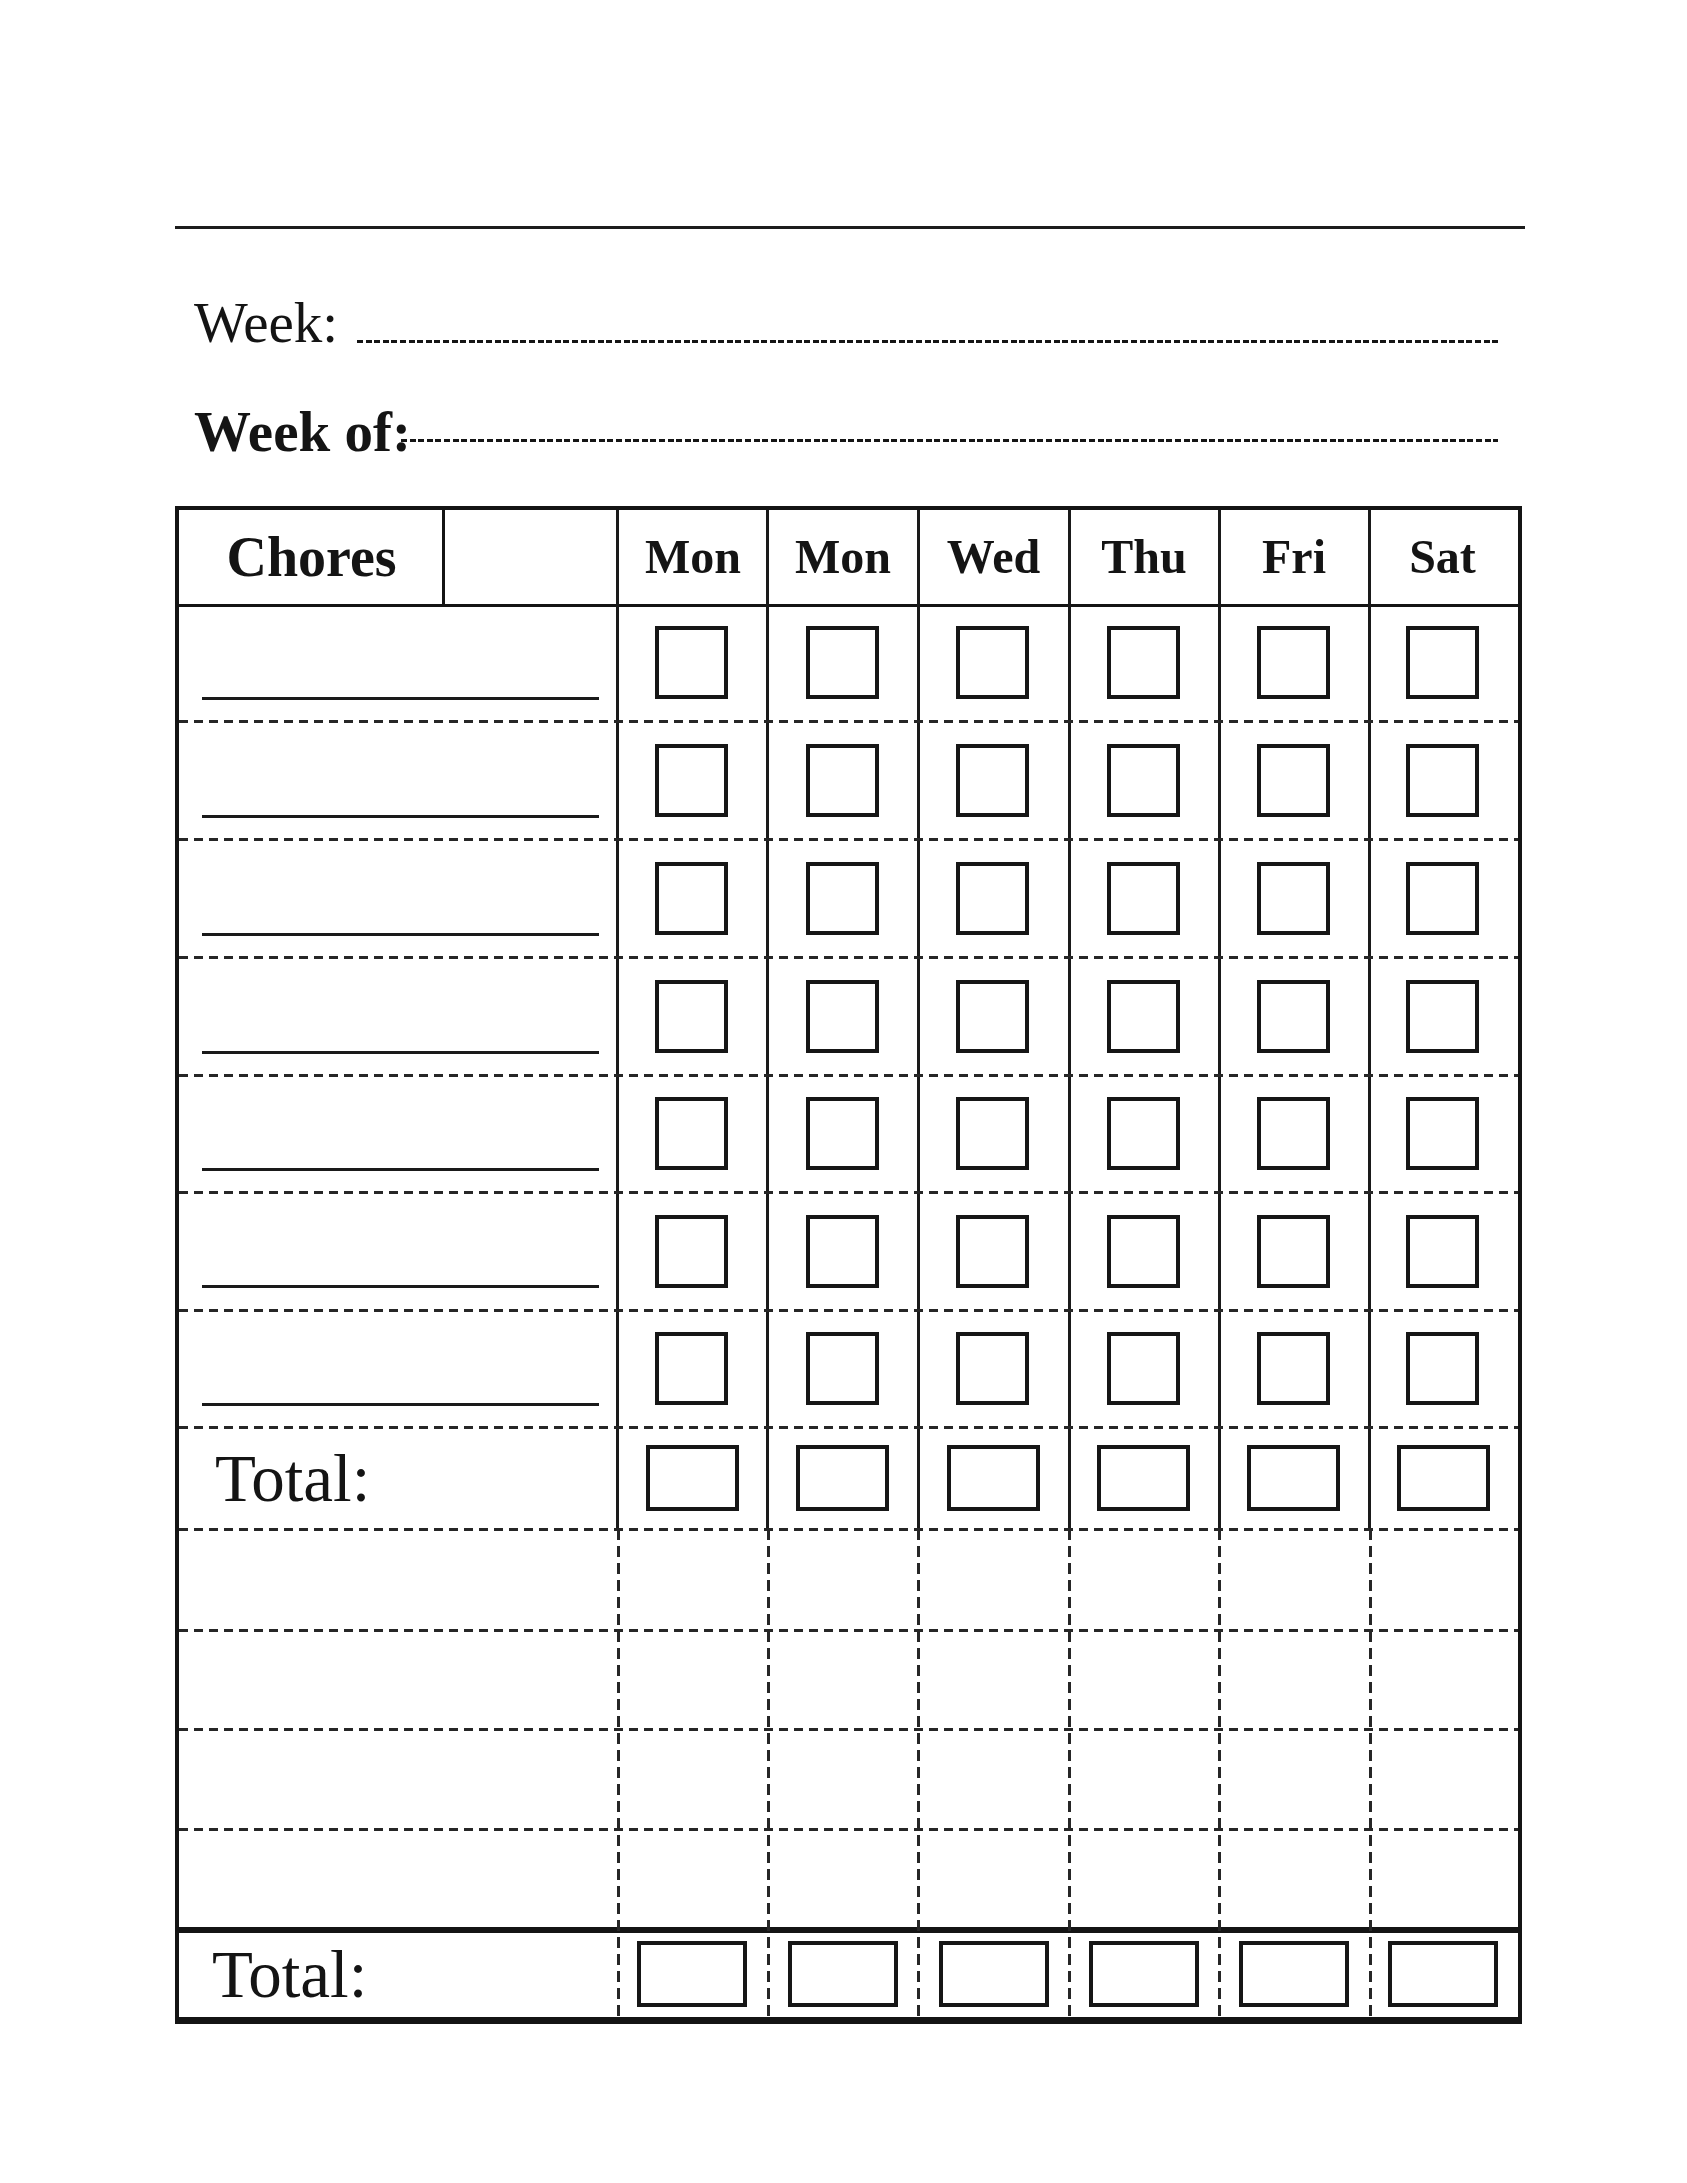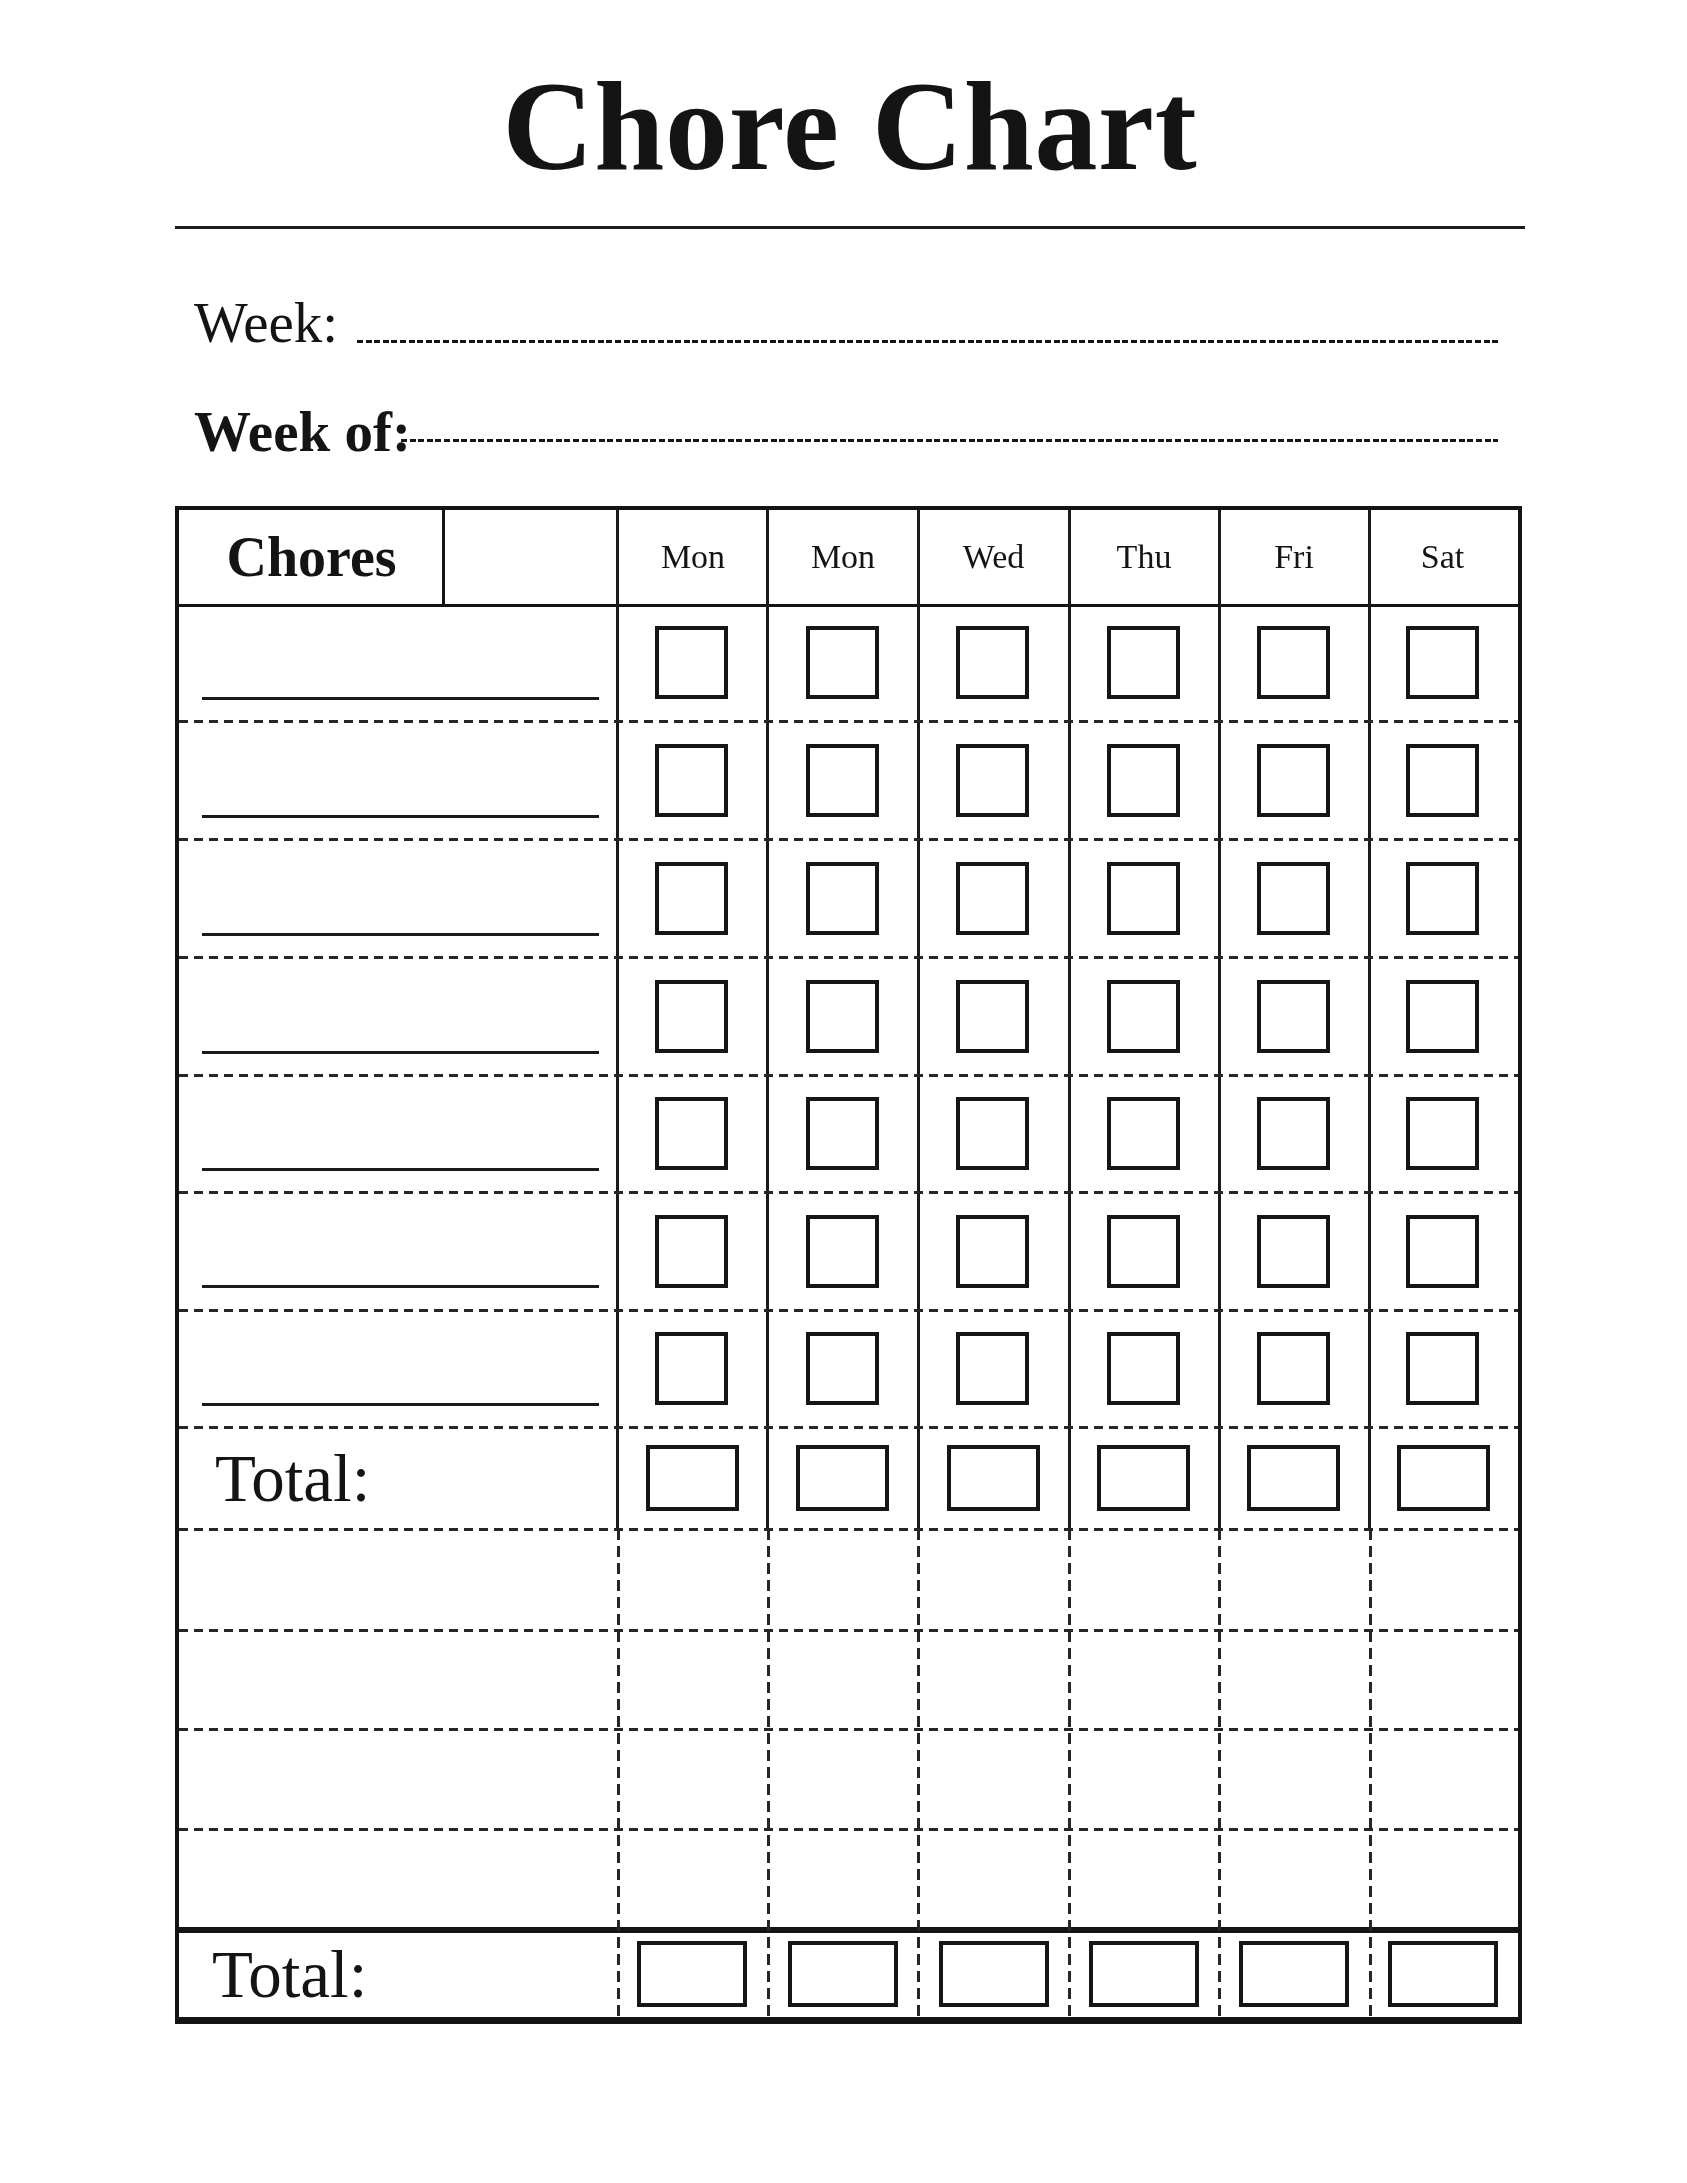--- a/index.html
+++ b/index.html
@@ -25,21 +25,21 @@
   .chart{
     position:absolute;left:175px;top:506px;width:1347px;height:1518px;
     border:4px solid #141414;border-bottom-width:7.3px;box-sizing:border-box;background:#fff;
   }
   .hcell{
     position:absolute;top:0;height:94px;display:flex;align-items:center;justify-content:center;
     line-height:1;white-space:nowrap;border-radius:28px;
   }
   .hc-chores{left:0;width:265px;font-size:56px;font-weight:700;}
   .hc-points{left:265px;width:174px;font-size:52px;font-weight:400;}
-  .hc-day{font-size:34px;font-weight:400;}
+  .hc-day{font-size:48px;font-weight:700;}
   .hd0{left:439px;width:150px;}
   .hd1{left:589px;width:150px;}
   .hd2{left:739px;width:151px;}
   .hd3{left:890px;width:150px;}
   .hd4{left:1040px;width:150px;}
   .hd5{left:1190px;width:147px;}
   .cp-divider{position:absolute;left:263px;top:0;width:3.3px;height:94px;background:#141414;}
   .head-rule{position:absolute;left:0;top:94px;width:1339px;height:3.3px;background:#141414;}
 
   .vsolid{position:absolute;top:0;width:3.3px;height:1019px;background:#1a1a1a;}
@@ -60,21 +60,20 @@
   .tl2{left:33px;top:1422px;height:84px;}
   .tbox1{position:absolute;top:935px;width:93px;height:66px;border:4px solid #161616;box-sizing:border-box;background:#fff;}
   .tbox2{position:absolute;top:1431px;width:110px;height:66px;border:4px solid #161616;box-sizing:border-box;background:#fff;}
   .grand-rule{position:absolute;left:0;top:1417px;width:1339px;height:6px;background:#141414;}
 </style>
 </head>
 <body>
 
 <div class="page">
 
-  <h1 class="title">Chore Chart</h1>
   <div class="title-rule"></div>
 
   <span class="field-label name-label">Week:</span>
   <div class="write-line name-line"></div>
 
   <span class="field-label week-label">Week of:</span>
   <div class="write-line week-line"></div>
 
   <div class="chart" id="chart">
     <div class="hcell hc-chores">Chores</div>

